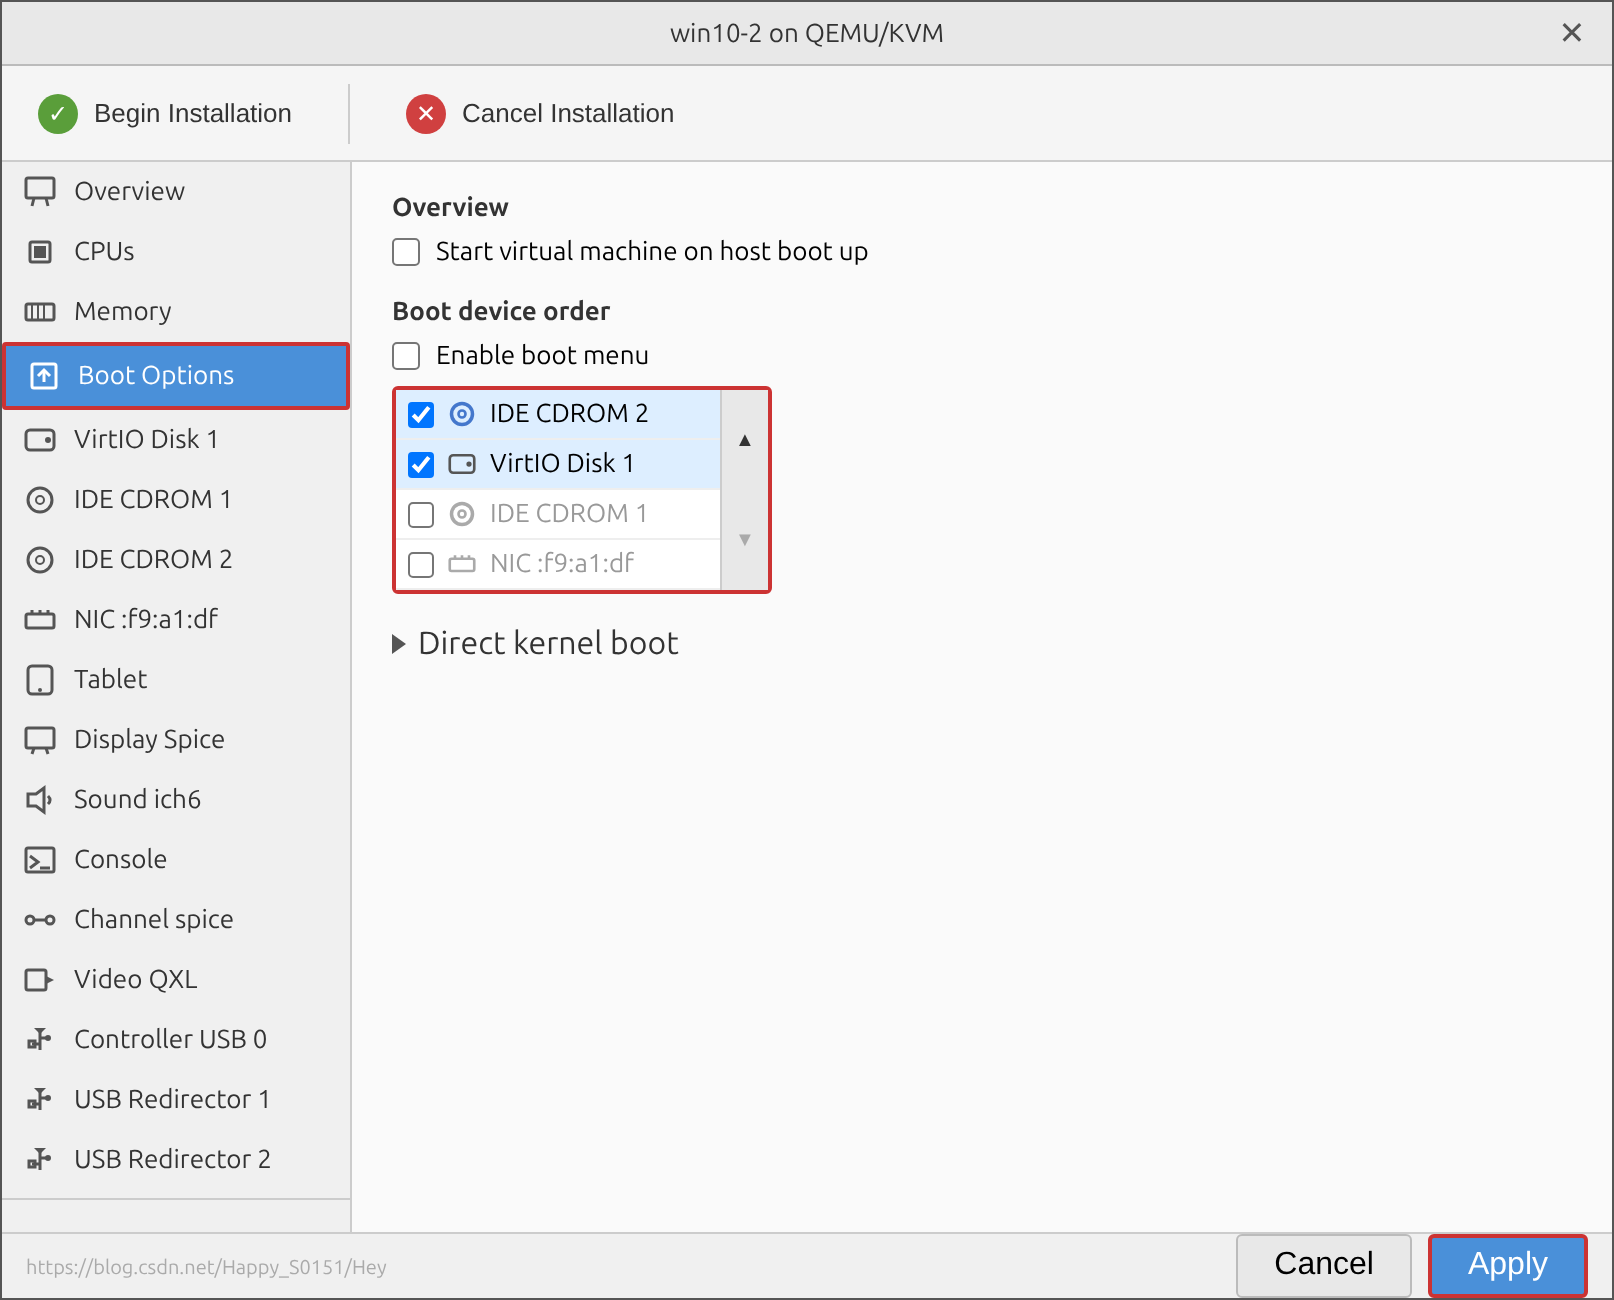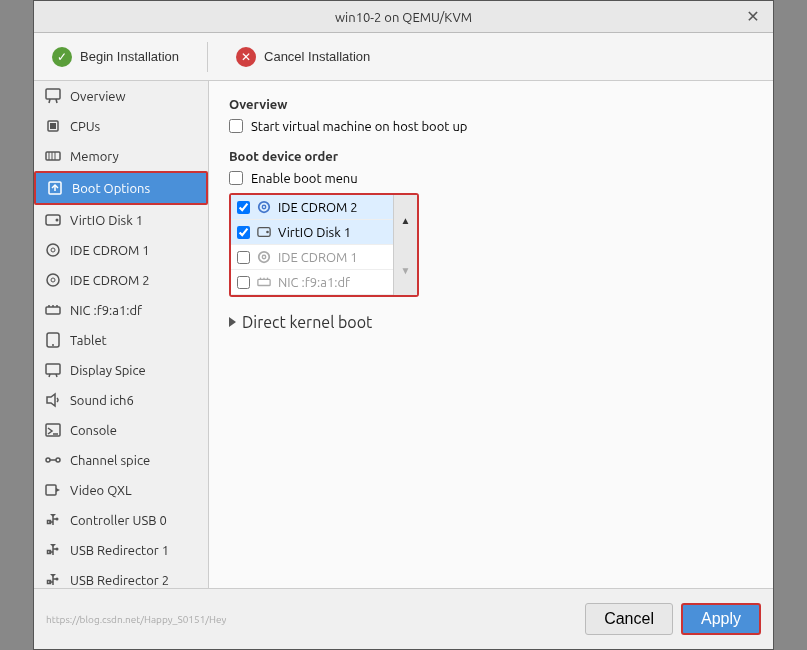--- a/index.html
+++ b/index.html
@@ -8,21 +8,21 @@
       font-size: 13px;
       background: #888;
       display: flex;
       align-items: center;
       justify-content: center;
       width: 807px;
       height: 650px;
       overflow: hidden;
     }
     .window {
-      width: 741px;
+      width: 807px;
       height: 650px;
       background: #737373;
       border: 1px solid #555;
       display: flex;
       flex-direction: column;
     }
     .titlebar {
       background: #e8e8e8;
       border-bottom: 1px solid #bbb;
       display: flex;
@@ -222,21 +222,21 @@
     }
     .btn-primary {
       background: #4a90d9;
       color: white;
       border: 2px solid #cc3333;
     }
     .bottom-bar-wrap {
       display: flex;
       align-items: center;
       justify-content: space-between;
-      padding: 14px 12px;
+      padding: 0 12px;
       border-top: 1px solid #ccc;
       background: #f0f0f0;
     }
     .boot-unchecked {
       background: white;
       color: #999;
     }
   </style>
 </head>
 <body>

